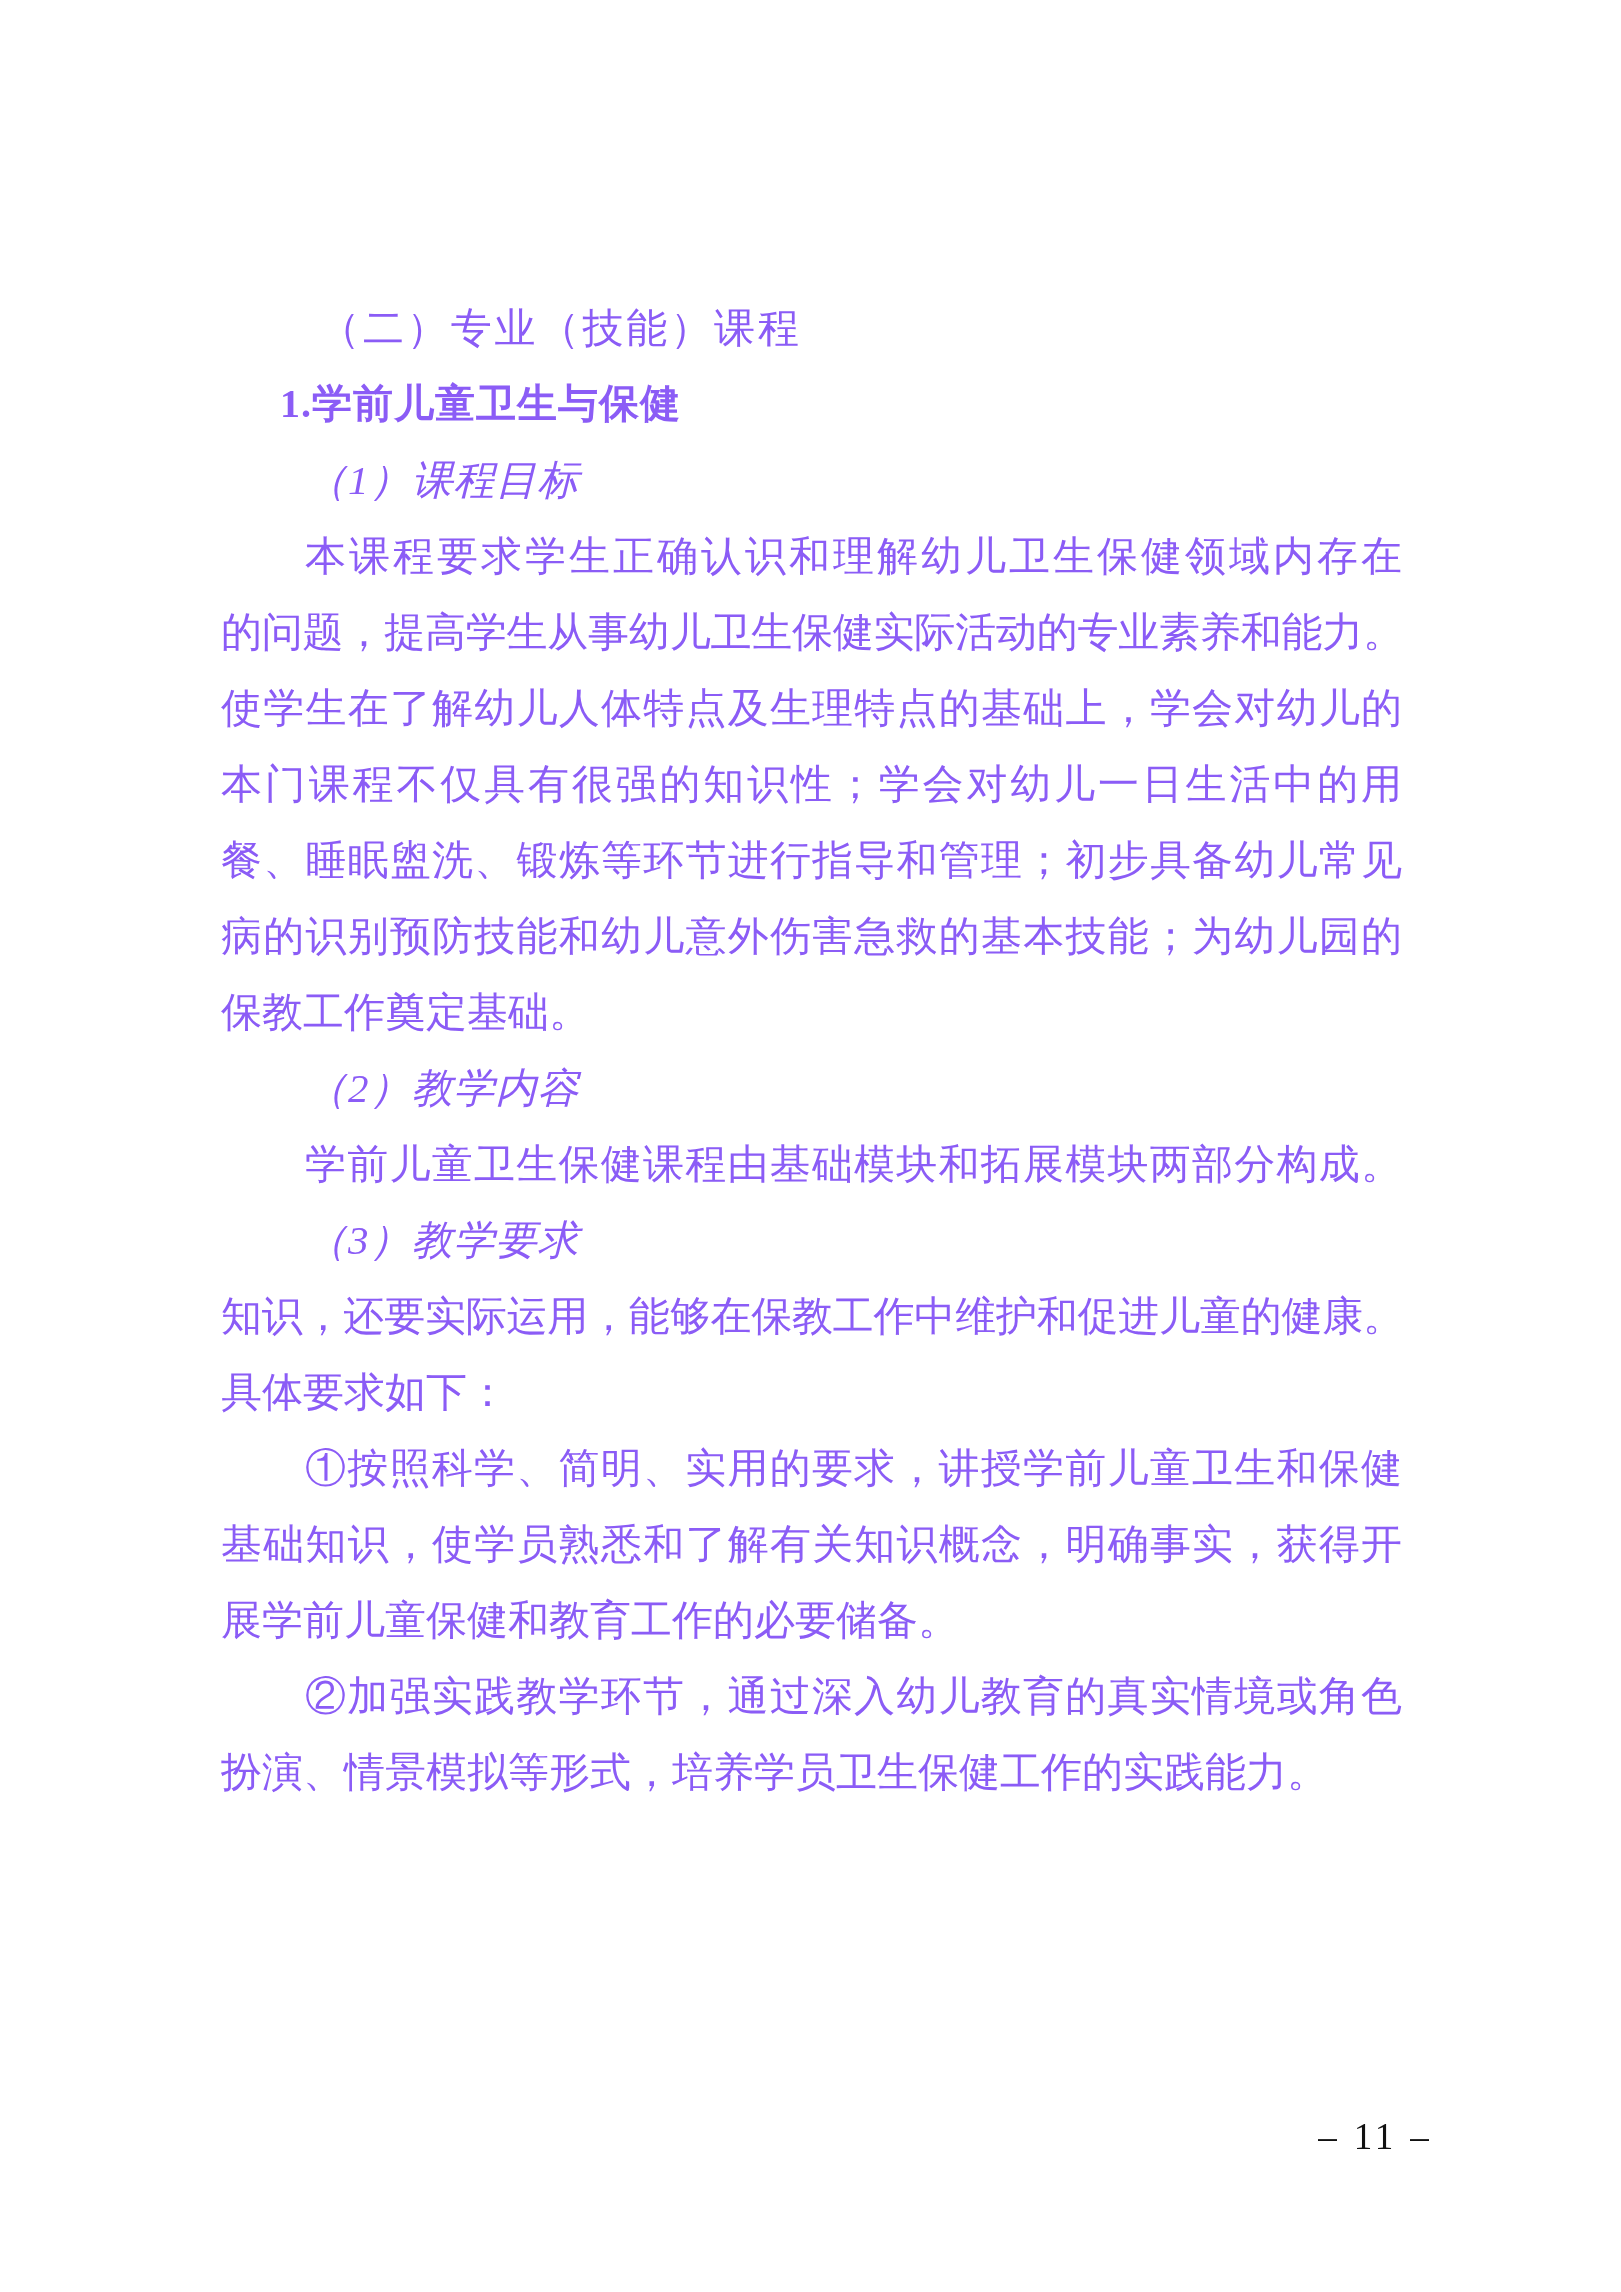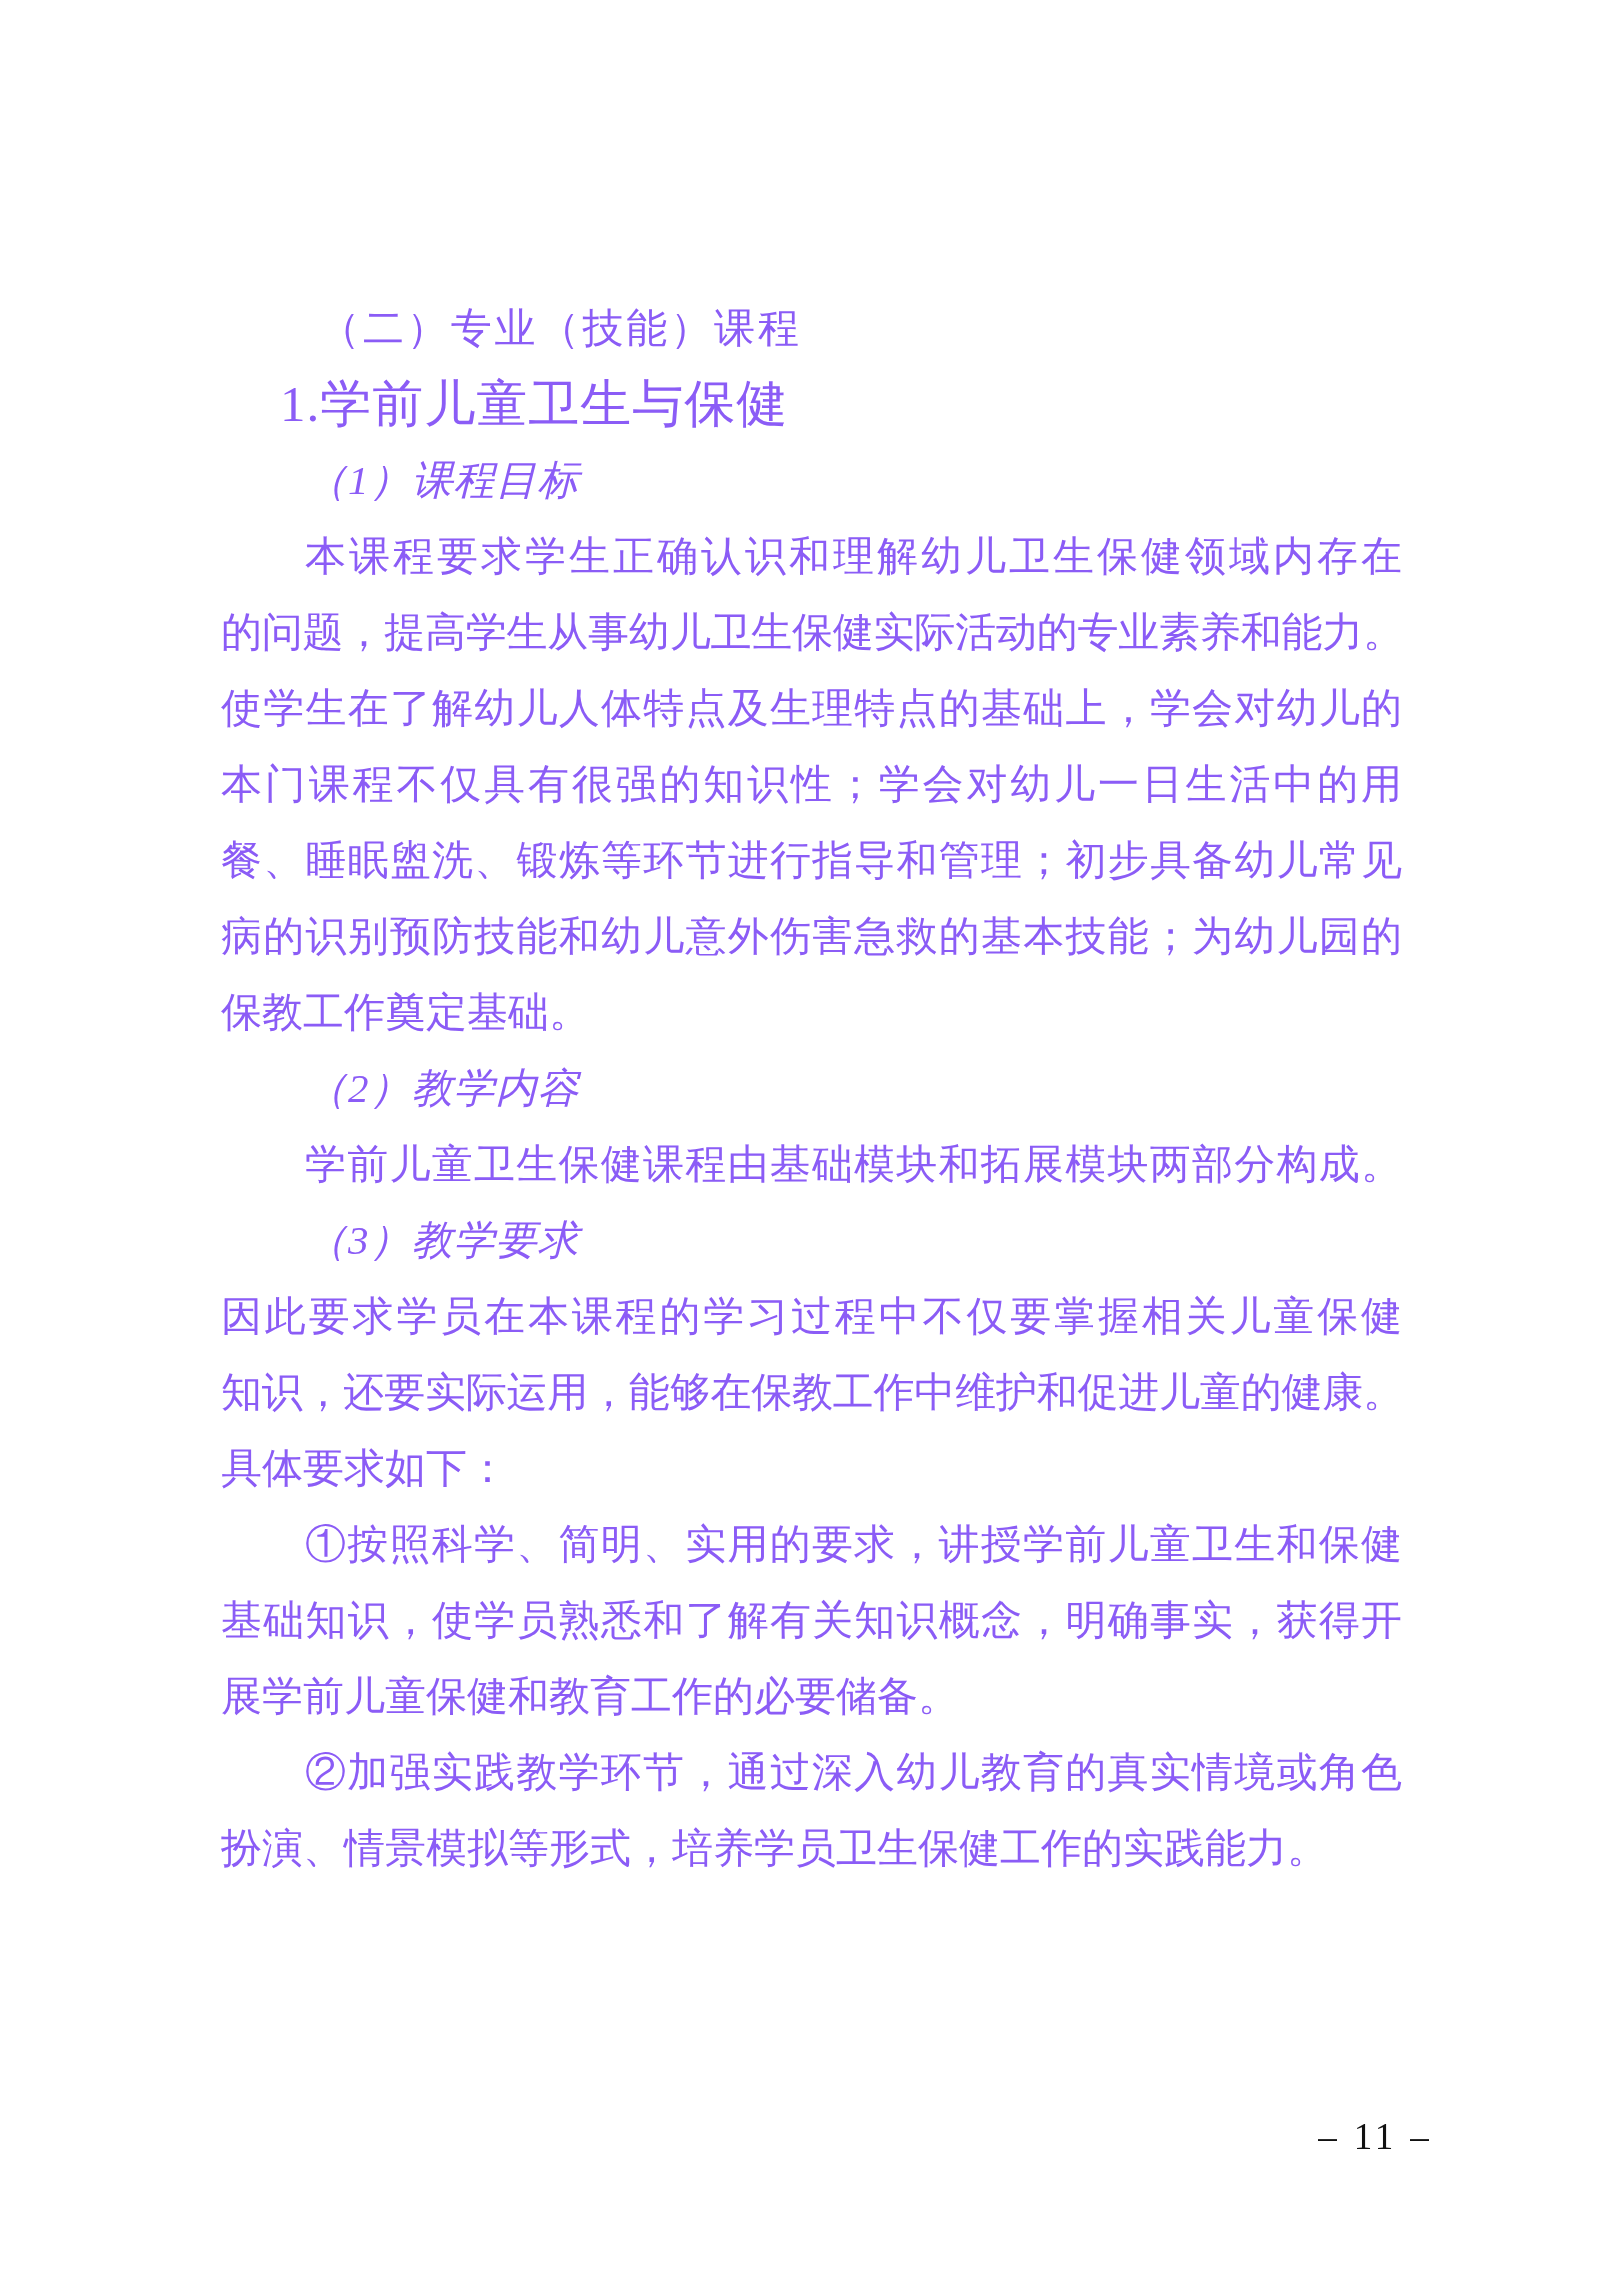--- a/index.html
+++ b/index.html
@@ -47,22 +47,22 @@
     text-indent: 85px;
     letter-spacing: 1px;
     font-style: italic;
   }
   .section-heading {
     text-indent: 98px;
     letter-spacing: 2.9px;
   }
   .course-title {
     text-indent: 59px;
-    font-weight: 400;
-    font-size: 51px;
+    font-weight: 700;
+    font-size: 40px;
     letter-spacing: 1px;
   }
   .page-number {
     position: absolute;
     left: 1312px;
     top: 2115px;
     width: 127px;
     font-size: 37px;
     letter-spacing: 3.9px;
     text-align: center;
@@ -80,21 +80,20 @@
     <div class="line just indent2">本课程要求学生正确认识和理解幼儿卫生保健领域内存在</div>
     <div class="line just tight">的问题，提高学生从事幼儿卫生保健实际活动的专业素养和能力。</div>
     <div class="line just">使学生在了解幼儿人体特点及生理特点的基础上，学会对幼儿的</div>
     <div class="line just">本门课程不仅具有很强的知识性；学会对幼儿一日生活中的用</div>
     <div class="line just">餐、睡眠盥洗、锻炼等环节进行指导和管理；初步具备幼儿常见</div>
     <div class="line just">病的识别预防技能和幼儿意外伤害急救的基本技能；为幼儿园的</div>
     <div class="line">保教工作奠定基础。</div>
     <div class="line sub-heading">（2）教学内容</div>
     <div class="line just indent2">学前儿童卫生保健课程由基础模块和拓展模块两部分构成。</div>
     <div class="line sub-heading">（3）教学要求</div>
-    <div class="line just">因此要求学员在本课程的学习过程中不仅要掌握相关儿童保健</div>
     <div class="line just tight">知识，还要实际运用，能够在保教工作中维护和促进儿童的健康。</div>
     <div class="line">具体要求如下：</div>
     <div class="line just indent2">①按照科学、简明、实用的要求，讲授学前儿童卫生和保健</div>
     <div class="line just">基础知识，使学员熟悉和了解有关知识概念，明确事实，获得开</div>
     <div class="line">展学前儿童保健和教育工作的必要储备。</div>
     <div class="line just indent2">②加强实践教学环节，通过深入幼儿教育的真实情境或角色</div>
     <div class="line">扮演、情景模拟等形式，培养学员卫生保健工作的实践能力。</div>
   </div>
   <div class="page-number">– 11 –</div>
 </div>

